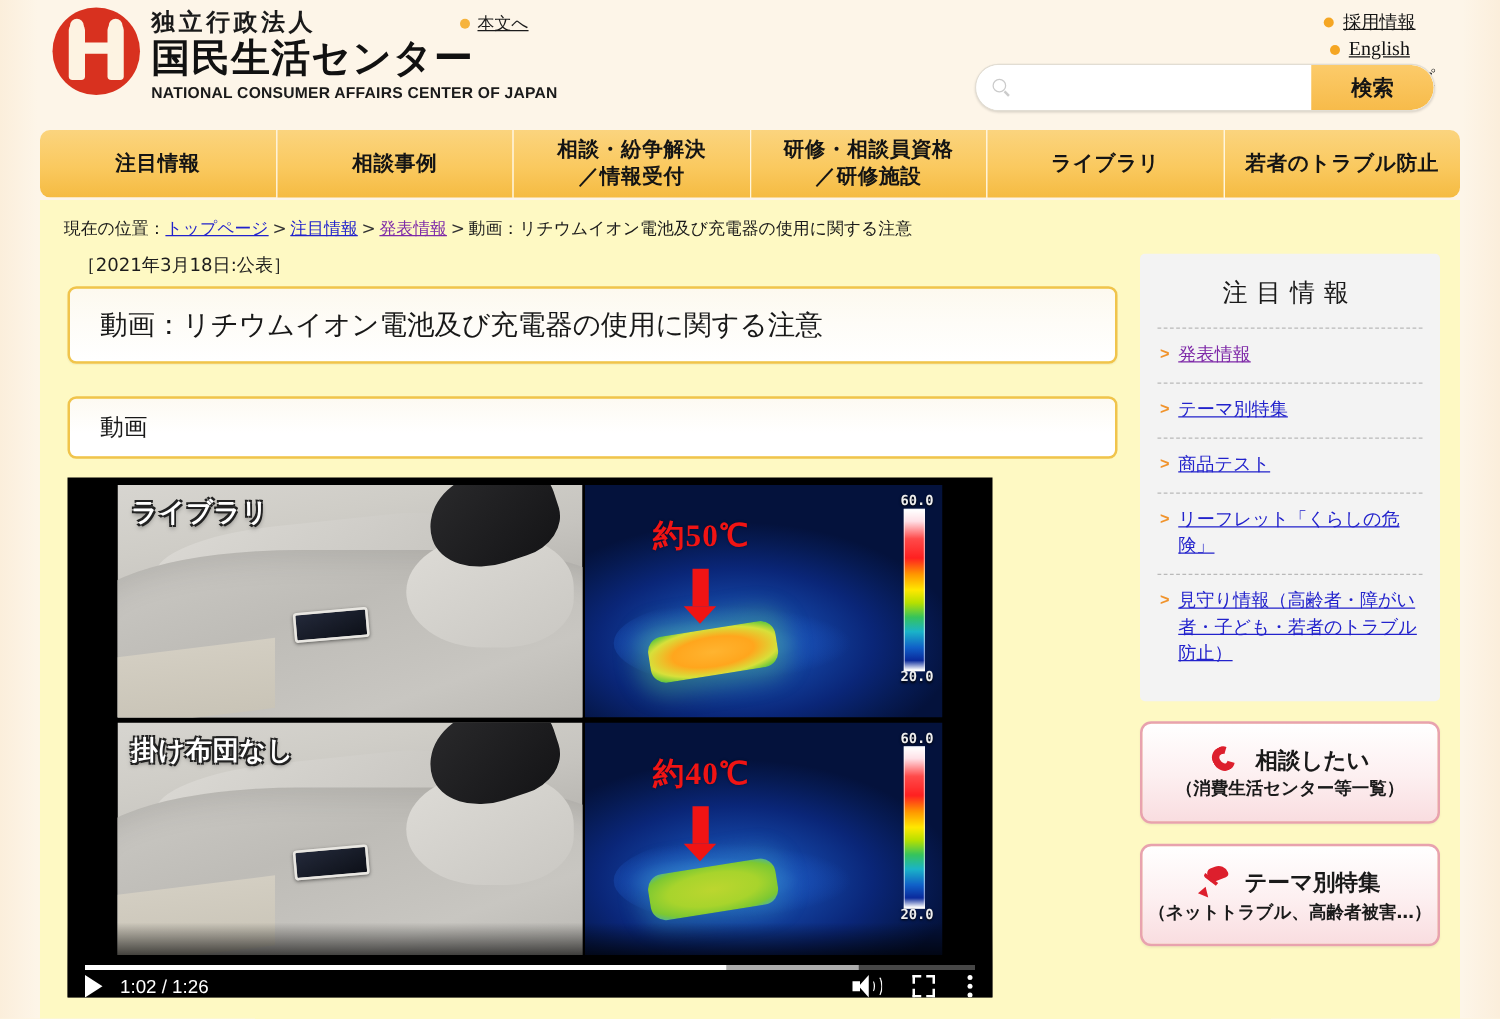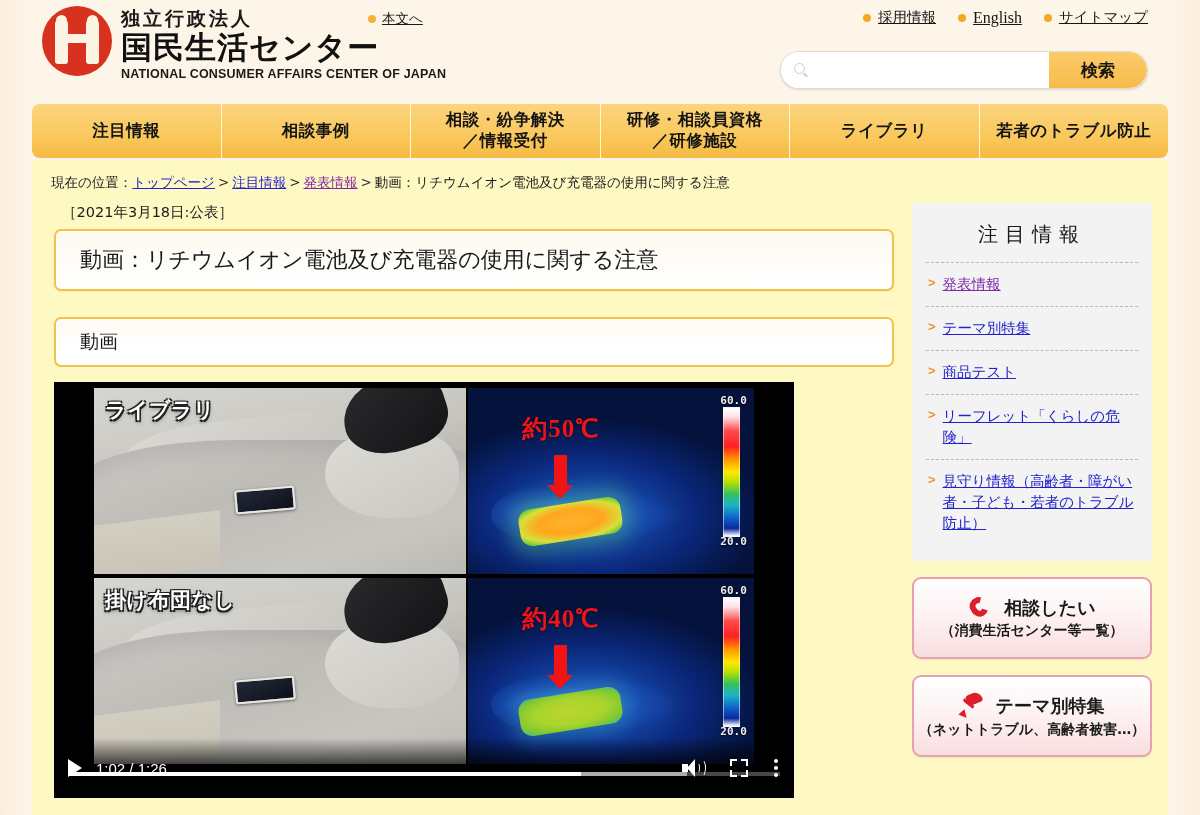--- a/index.html
+++ b/index.html
@@ -71,21 +71,21 @@
     display: flex; align-items: center; gap: 6px;
   }
   .bullet {
     width: 8px; height: 8px; border-radius: 50%;
     background: #f5a623; display: inline-block; flex: none;
   }
   .bullet.pale { background: #f6b33c; }
 
   .util-nav {
     position: absolute; right: 52px; top: 8px;
-    display: flex; align-items: center; gap: 22px;
+    display: flex; align-items: center; gap: 4px; flex-direction: column;
   }
   .util-nav a {
     font-size: 14.5px; color: #151515; text-decoration: underline;
     display: flex; align-items: center; gap: 7px;
     font-weight: 500;
   }
   .util-nav a.en { font-family: "Liberation Serif", serif; font-size: 16px; }
 
   .searchbar {
     position: absolute; right: 52px; top: 51px;
@@ -316,21 +316,21 @@
     font-family: "DejaVu Sans Mono", monospace;
     text-shadow: 0 1px 2px #000;
   }
   .scale-lab.top { top: 3%; }
   .scale-lab.bot { bottom: 14%; }
 
   
   .vcontrols {
     position: absolute; left: 0; right: 0; bottom: 0; height: 60px;
     background: linear-gradient(to top, rgba(0,0,0,.92) 40%, rgba(0,0,0,0) 100%);
-    display: flex; align-items: center;
+    display: flex; align-items: flex-end;
   }
   .vc-left { display: flex; align-items: center; padding-left: 14px; gap: 14px; }
   .vc-play {
     width: 0; height: 0;
     border-top: 9px solid transparent; border-bottom: 9px solid transparent;
     border-left: 14px solid #fff;
     cursor: pointer;
   }
   .vc-time {
     color: #fff; font-size: 15px;

